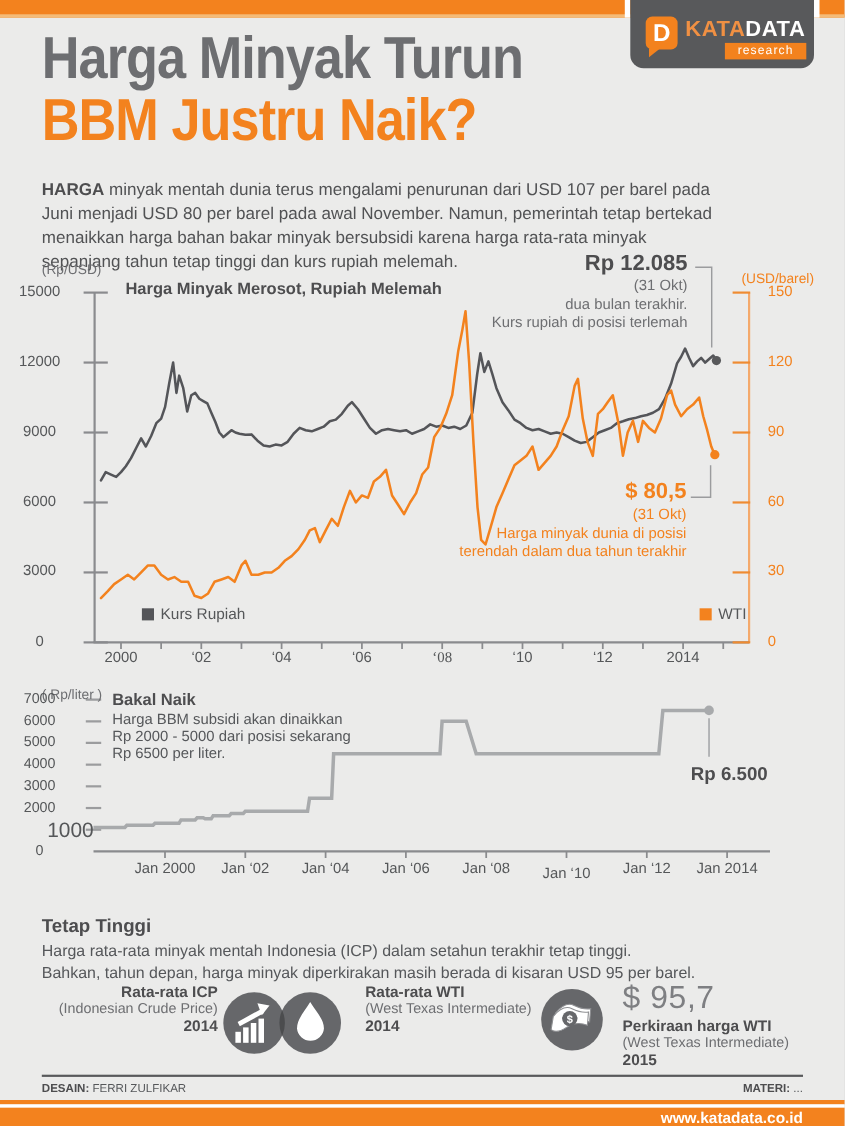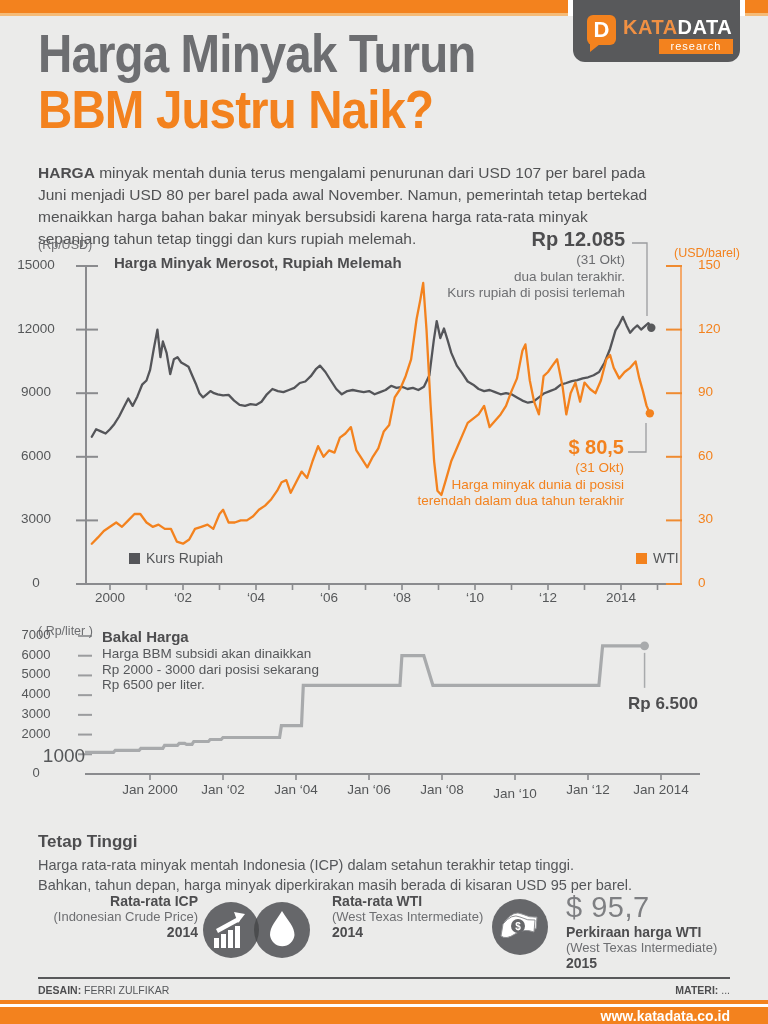--- a/index.html
+++ b/index.html
@@ -149,21 +149,21 @@
       <div class="ticklbl r" style="left: 698px; width: 40px; top: 345px;">0</div>
       <div class="ticklbl r" style="left: 698px; width: 40px; top: 281.4px;">30</div>
       <div class="ticklbl r" style="left: 698px; width: 40px; top: 217.8px;">60</div>
       <div class="ticklbl r" style="left: 698px; width: 40px; top: 154.2px;">90</div>
       <div class="ticklbl r" style="left: 698px; width: 40px; top: 90.6px;">120</div>
       <div class="ticklbl r" style="left: 698px; width: 40px; top: 27px;">150</div>
       <div class="ticklbl ctr" style="left: 78px; width: 64px; top: 360px;">2000</div>
       <div class="ticklbl ctr" style="left: 151px; width: 64px; top: 360px;">‘02</div>
       <div class="ticklbl ctr" style="left: 224px; width: 64px; top: 360px;">‘04</div>
       <div class="ticklbl ctr" style="left: 297px; width: 64px; top: 360px;">‘06</div>
-      <div class="ticklbl ctr" style="left: 370px; width: 64px; top: 360px;">‘08</div>
+      <div class="ticklbl ctr" style="left: 370px; width: 64px; top: 360px; font-family: Liberation Serif, serif;">‘08</div>
       <div class="ticklbl ctr" style="left: 443px; width: 64px; top: 360px;">‘10</div>
       <div class="ticklbl ctr" style="left: 516px; width: 64px; top: 360px;">‘12</div>
       <div class="ticklbl ctr" style="left: 589px; width: 64px; top: 360px;">2014</div>
     </div>
 
   <div class="c2">
     <svg id="c2svg" width="768" height="200" viewBox="0 0 768 200">
         <line x1="85" y1="164" x2="700" y2="164" stroke="#8A8B8E" stroke-width="2"></line>
         <line x1="78" y1="144.28571428571428" x2="92" y2="144.28571428571428" stroke="#9B9C9E" stroke-width="2"></line>
         <line x1="78" y1="124.57142857142857" x2="92" y2="124.57142857142857" stroke="#9B9C9E" stroke-width="2"></line>
@@ -179,23 +179,23 @@
         <line x1="442" y1="164" x2="442" y2="170" stroke="#8A8B8E" stroke-width="1.6"></line>
         <line x1="515" y1="164" x2="515" y2="170" stroke="#8A8B8E" stroke-width="1.6"></line>
         <line x1="588" y1="164" x2="588" y2="170" stroke="#8A8B8E" stroke-width="1.6"></line>
         <line x1="661" y1="164" x2="661" y2="170" stroke="#8A8B8E" stroke-width="1.6"></line>
         <polyline points="85.0,142.3 113.5,142.3 115.3,140.3 139.1,140.3 140.9,138.4 162.8,138.4 164.6,135.4 177.4,135.4 179.2,133.4 184.7,133.4 186.5,134.4 192.0,134.4 193.8,131.5 208.4,131.5 210.2,129.5 221.2,129.5 223.0,127.5 279.6,127.5 281.4,115.7 301.5,115.7 303.3,75.3 400.0,75.3 401.9,45.7 423.8,45.7 432.9,75.3 598.9,75.3 602.6,35.9 644.6,35.9" fill="none" stroke="#A8AAAC" stroke-width="3.2" stroke-linejoin="miter"></polyline>
         <line x1="644.5749999999983" y1="42.85714285714286" x2="644.5749999999983" y2="77.85714285714286" stroke="#A8AAAC" stroke-width="1.5"></line>
         <circle cx="644.5749999999983" cy="35.85714285714286" r="4.4" fill="#A8AAAC"></circle>
       </svg>
     <div class="axlab" style="left:38px;top:14px;">( Rp/liter )</div>
     <div class="ann2">
-      <div class="ann2-title">Bakal Harga</div>
+      <div class="ann2-title">Bakal Naik</div>
       <div class="ann2-line">Harga BBM subsidi akan dinaikkan</div>
-      <div class="ann2-line">Rp 2000 - 3000 dari posisi sekarang</div>
+      <div class="ann2-line">Rp 2000 - 5000 dari posisi sekarang</div>
       <div class="ann2-line">Rp 6500 per liter.</div>
     </div>
     <div class="endlabel">Rp 6.500</div>
   <div class="ticklbl rt" style="left: 0px; width: 72px; top: 155px; font-size: 13px;">0</div>
       <div class="ticklbl rt" style="left: 0px; width: 72px; top: 135.286px; font-size: 19px; padding-left: 28px;">1000</div>
       <div class="ticklbl rt" style="left: 0px; width: 72px; top: 115.571px; font-size: 13px;">2000</div>
       <div class="ticklbl rt" style="left: 0px; width: 72px; top: 95.8571px; font-size: 13px;">3000</div>
       <div class="ticklbl rt" style="left: 0px; width: 72px; top: 76.1429px; font-size: 13px;">4000</div>
       <div class="ticklbl rt" style="left: 0px; width: 72px; top: 56.4286px; font-size: 13px;">5000</div>
       <div class="ticklbl rt" style="left: 0px; width: 72px; top: 36.7143px; font-size: 13px;">6000</div>

